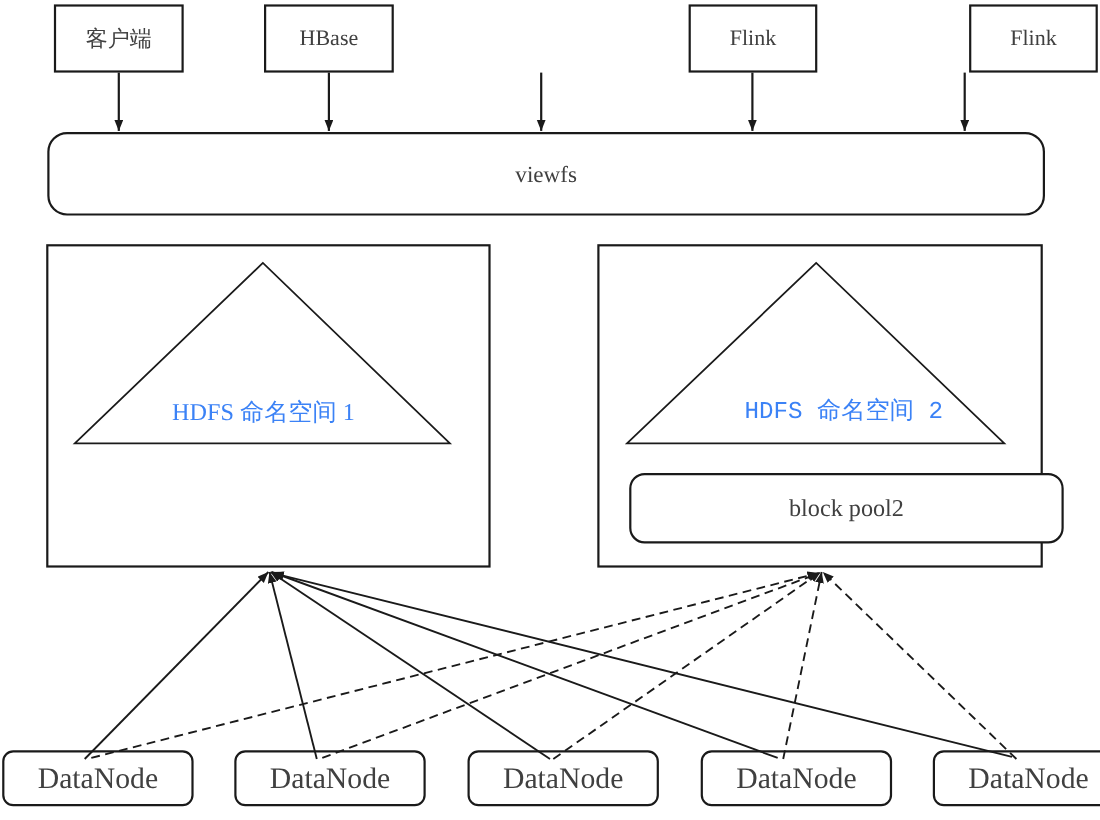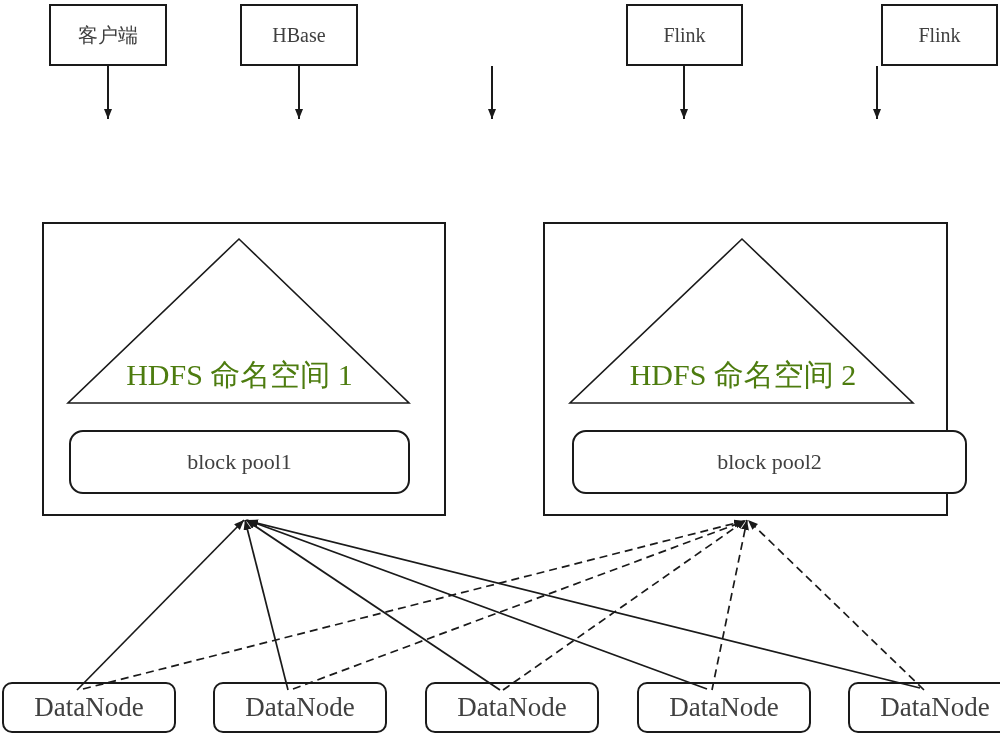--- a/index.html
+++ b/index.html
@@ -44,22 +44,22 @@
     top: 222px;
     height: 294px;
     background: #ffffff;
   }
   .ns-label {
     position: absolute;
     top: 360px;
     height: 30px;
     line-height: 30px;
     text-align: center;
-    font-size: 30px;
-    color: #4d7c0f;
+    font-size: 22px;
+    color: #3b82f6;
   }
   .pool {
     top: 430px;
     height: 64px;
     border-radius: 14px;
     border-width: 2px;
     font-size: 22px;
   }
   .datanode {
     top: 682px;
@@ -80,28 +80,28 @@
 </head>
 <body>
 
 <div class="stage">
 
   <div class="box client" style="left:49px;  width:118px;">客户端</div>
   <div class="box client" style="left:240px; width:118px;">HBase</div>
   <div class="box client" style="left:626px; width:117px;">Flink</div>
   <div class="box client" style="left:864px; width:117px;margin-left:17px;">Flink</div>
 
+  <div class="rbox viewfs-bar">viewfs</div>
 
   <div class="box ns-box" style="left:42px;  width:404px;"></div>
   <div class="box ns-box" style="left:543px; width:405px;"></div>
 
   <div class="ns-label" style="left:69px;  width:341px;">HDFS 命名空间 1</div>
-  <div class="ns-label" style="left:572px; width:342px;">HDFS 命名空间 2</div>
+  <div class="ns-label" style="left:596px; width:342px;font-family:Liberation Mono, monospace;">HDFS 命名空间 2</div>
 
-  <div class="rbox pool" style="left:69px;  width:341px;">block pool1</div>
   <div class="rbox pool" style="left:572px; width:395px;">block pool2</div>
 
   <div class="rbox datanode" style="left:2px;">DataNode</div>
   <div class="rbox datanode" style="left:213px;">DataNode</div>
   <div class="rbox datanode" style="left:425px;">DataNode</div>
   <div class="rbox datanode" style="left:637px;">DataNode</div>
   <div class="rbox datanode" style="left:848px;">DataNode</div>
 
   <svg class="overlay" viewBox="0 0 1000 745">
     <defs>

